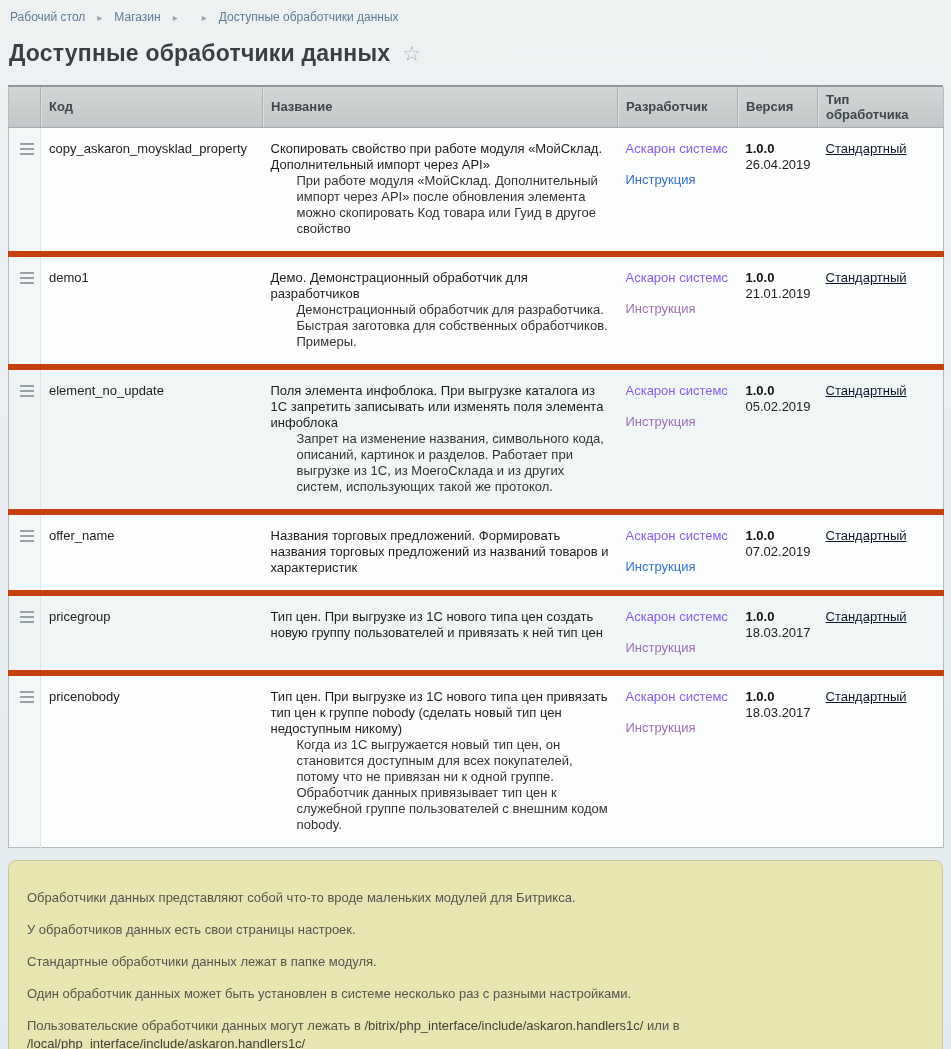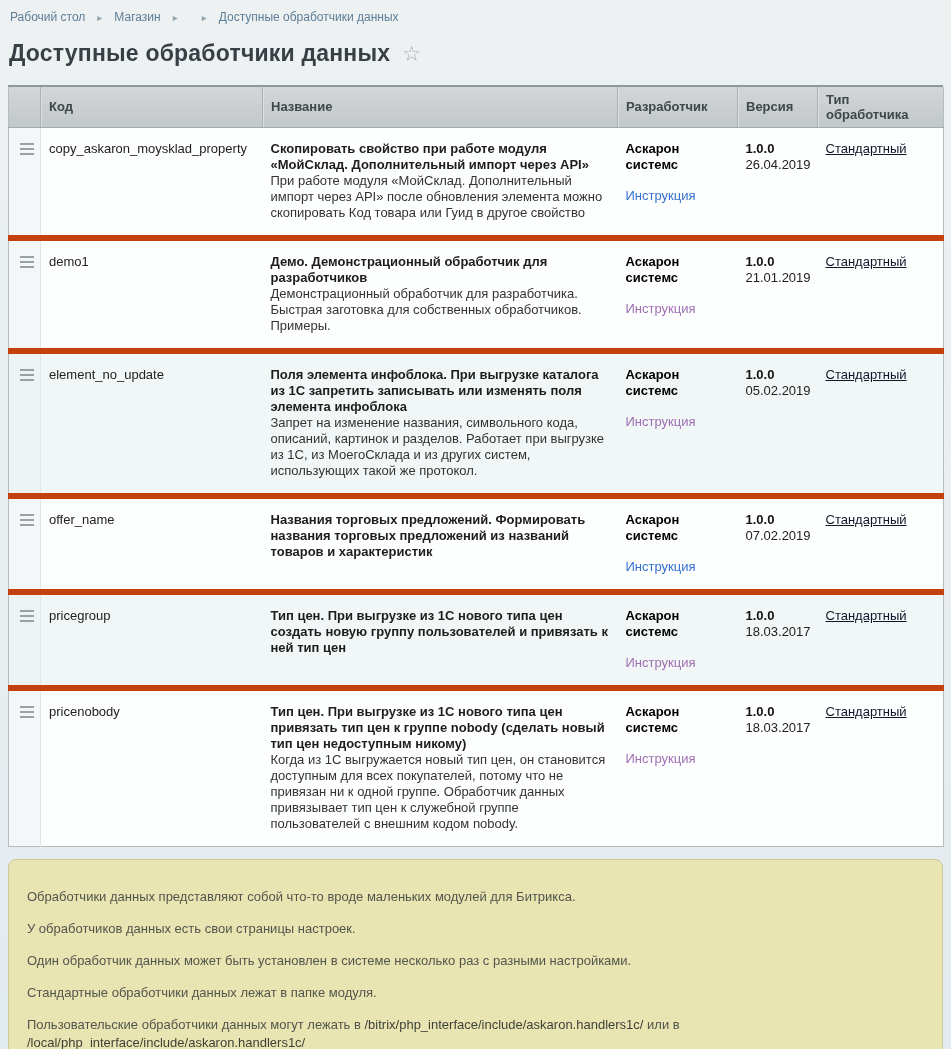--- a/index.html
+++ b/index.html
@@ -53,25 +53,25 @@
     border-top: 6px solid #c2410c;
   }
   tbody tr:first-child td { border-top: none; }
   tbody tr.alt td { background: #f1f6f7; }
   td.menu-cell { background: #f4f7f7; border-right: 1px solid #e1e5e5; padding: 13px 0 0 9px; }
   tbody tr.alt td.menu-cell { background: #eef3f4; }
   .row-menu-btn { background: none; border: none; cursor: pointer; padding: 2px; display: inline-block; }
   .row-menu-btn .bar { display: block; width: 14px; height: 2px; background: #9aa1a6; margin-bottom: 3px; }
   .row-menu-btn .bar:last-child { margin-bottom: 0; }
   td.code-cell { color: #222; word-wrap: break-word; }
-  .handler-title { font-weight: bold; color: #1d1d1d; }
-  .handler-desc { color: #333; margin-top: 0; }
+  .handler-title { font-weight: normal; color: #1d1d1d; }
+  .handler-desc { color: #333; margin-top: 0; margin-left: 26px; }
   .handler-desc:empty { display: none; }
   a.dev-link, a.instr-link { text-decoration: none; cursor: pointer; display: inline-block; }
-  a.dev-link { color: #000000; font-weight: bold; }
+  a.dev-link { color: #8b5cf6; }
   a.instr-link { color: #3470d2; display: block; margin-top: 15px; }
   a.instr-link.visited { color: #9e6fb2; }
   .ver-num { font-weight: bold; color: #111; }
   .ver-date { color: #222; }
   td.type-cell { color: #0f172a; text-decoration: underline; }
   
   .info-box {
     margin: 12px 8px 0 8px;
     background: #e9e5b2;
     border: 1px solid #cbc79b;
@@ -235,17 +235,17 @@
         </td>
         <td class="type-cell">Стандартный</td>
       </tr>
     </tbody>
   </table>
 </div>
 
 <div class="info-box">
   <p>Обработчики данных представляют собой что-то вроде маленьких модулей для Битрикса.</p>
   <p>У обработчиков данных есть свои страницы настроек.</p>
+  <p>Стандартные обработчики данных лежат в папке модуля.</p>
   <p>Один обработчик данных может быть установлен в системе несколько раз с разными настройками.</p>
-  <p>Стандартные обработчики данных лежат в папке модуля.</p>
   <p><span>Пользовательские обработчики данных могут лежать в </span><span class="path">/bitrix/php_interface/include/askaron.handlers1c/</span><span> или в </span><span class="path">/local/php_interface/include/askaron.handlers1c/</span></p>
 
 </div>
 
 </body></html>

